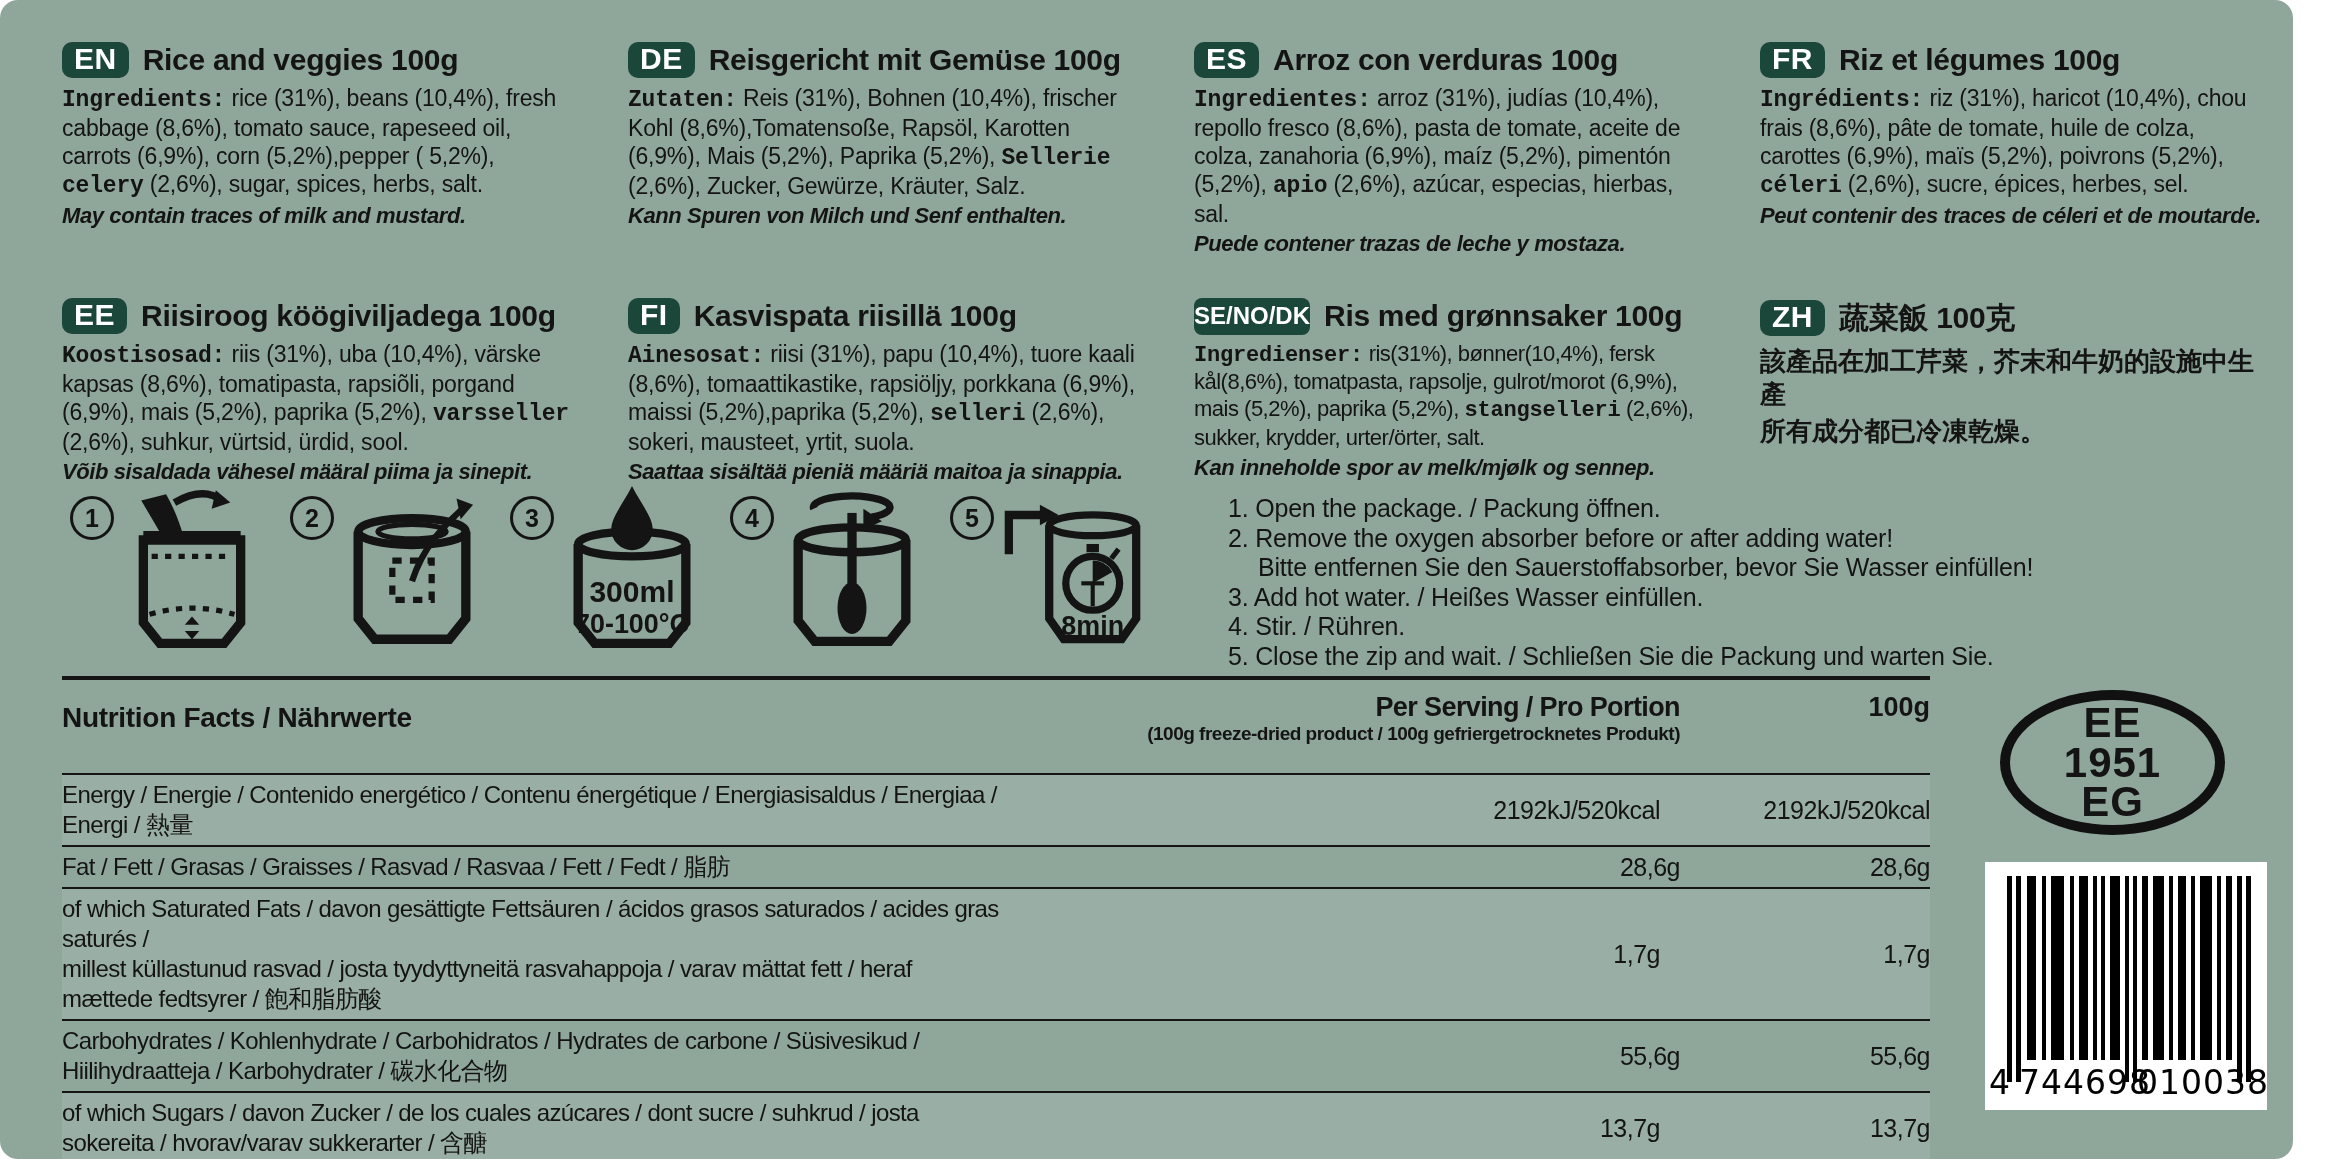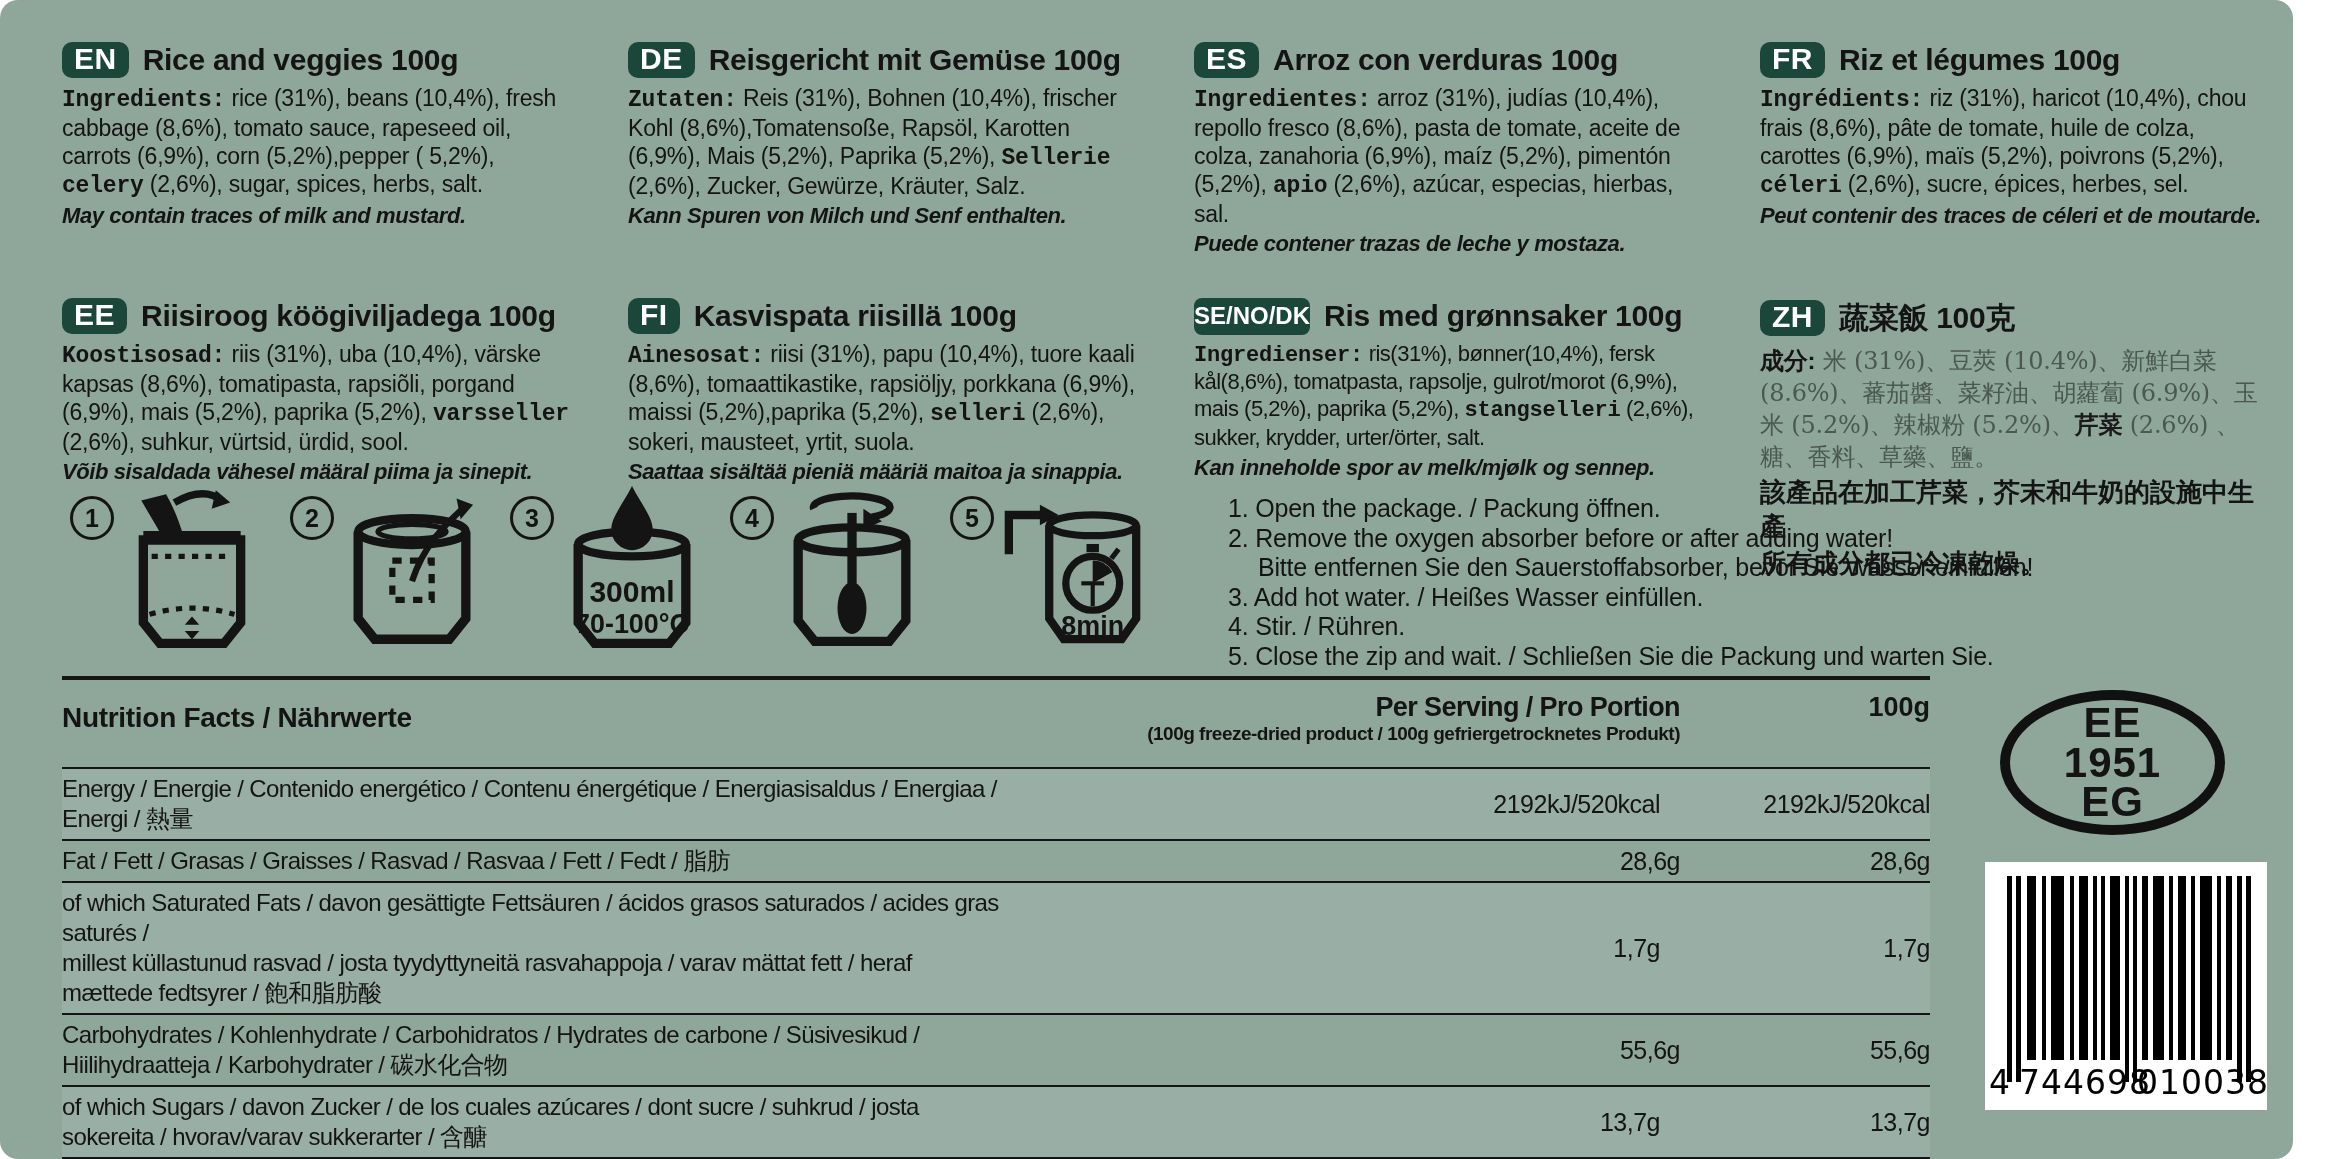--- a/index.html
+++ b/index.html
@@ -38,21 +38,21 @@
     justify-content:center;background:transparent;
   }
   .step svg{position:absolute;left:42px;top:0;}
   .svg-label{font:bold 29px "Liberation Sans",sans-serif;fill:#141414;}
   .svg-label.small{font-size:26px;}
   
   .instructions{position:absolute;left:1228px;top:494px;width:1120px;font-size:25px;line-height:29.5px;letter-spacing:-.2px;}
   .instructions .indent{padding-left:30px;}
   
   .nutrition{position:absolute;left:62px;top:676px;width:1868px;border-top:4px solid #151515;}
-  .nf-header{display:flex;align-items:flex-start;padding:12px 0 22px;}
+  .nf-header{display:flex;align-items:flex-start;padding:12px 0 28px;}
   .nf-title{flex:1;font-size:28px;font-weight:bold;letter-spacing:-.3px;padding-top:10px;}
   .nf-col-serving{width:640px;text-align:right;}
   .nf-col-serving .main{font-size:27px;font-weight:bold;letter-spacing:-.6px;}
   .nf-col-serving .sub{font-size:19px;font-weight:bold;letter-spacing:-.5px;white-space:nowrap;}
   .nf-col-100g{width:250px;text-align:right;font-size:27px;font-weight:bold;}
   .nf-row{display:flex;align-items:center;border-top:2.5px solid #151515;padding:5px 0;min-height:28px;}
   .nf-row:first-of-type{border-top:3px solid #151515;}
   .nf-row.stripe{background:rgba(255,255,255,0.09);gap:20px;}
   .nf-label{flex:1;font-size:24px;letter-spacing:-.6px;line-height:1.25;}
   .nf-serving{width:640px;text-align:right;font-size:25px;letter-spacing:-.5px;}
@@ -141,21 +141,20 @@
       </div>
       <div class="block-body"><b>Ingredienser:</b><span> ris(31%), bønner(10,4%), fersk kål(8,6%), tomatpasta, rapsolje, gulrot/morot (6,9%), mais (5,2%), paprika (5,2%), </span><b>stangselleri</b><span> (2,6%), sukker, krydder, urter/örter, salt.</span></div>
       <div class="allergen">Kan inneholde spor av melk/mjølk og sennep.</div>
     </div>
 
     <div class="lang-block zh">
       <div class="block-header">
         <span class="badge">ZH</span>
         <span class="block-title">蔬菜飯 100克</span>
       </div>
-      <div class="block-body"><b style="color:#141414;font-family:'Liberation Sans',sans-serif;">成分:</b><span> 米 (31%)、豆莢 (10.4%)、新鮮白菜 (8.6%)、蕃茄醬、菜籽油、胡蘿蔔 (6.9%)、玉米 (5.2%)、辣椒粉 (5.2%)、</span><b>芹菜</b><span> (2.6%) 、糖、香料、草藥、鹽。</span></div>
       <div class="allergen">該產品在加工芹菜，芥末和牛奶的設施中生產</div>
       <div class="allergen">所有成分都已冷凍乾燥。</div>
     </div>
   </div>
 
   <div class="steps">
 
     <div class="step">
       <div class="step-num">1</div>
       <svg width="160" height="176" viewBox="0 0 150 170">

